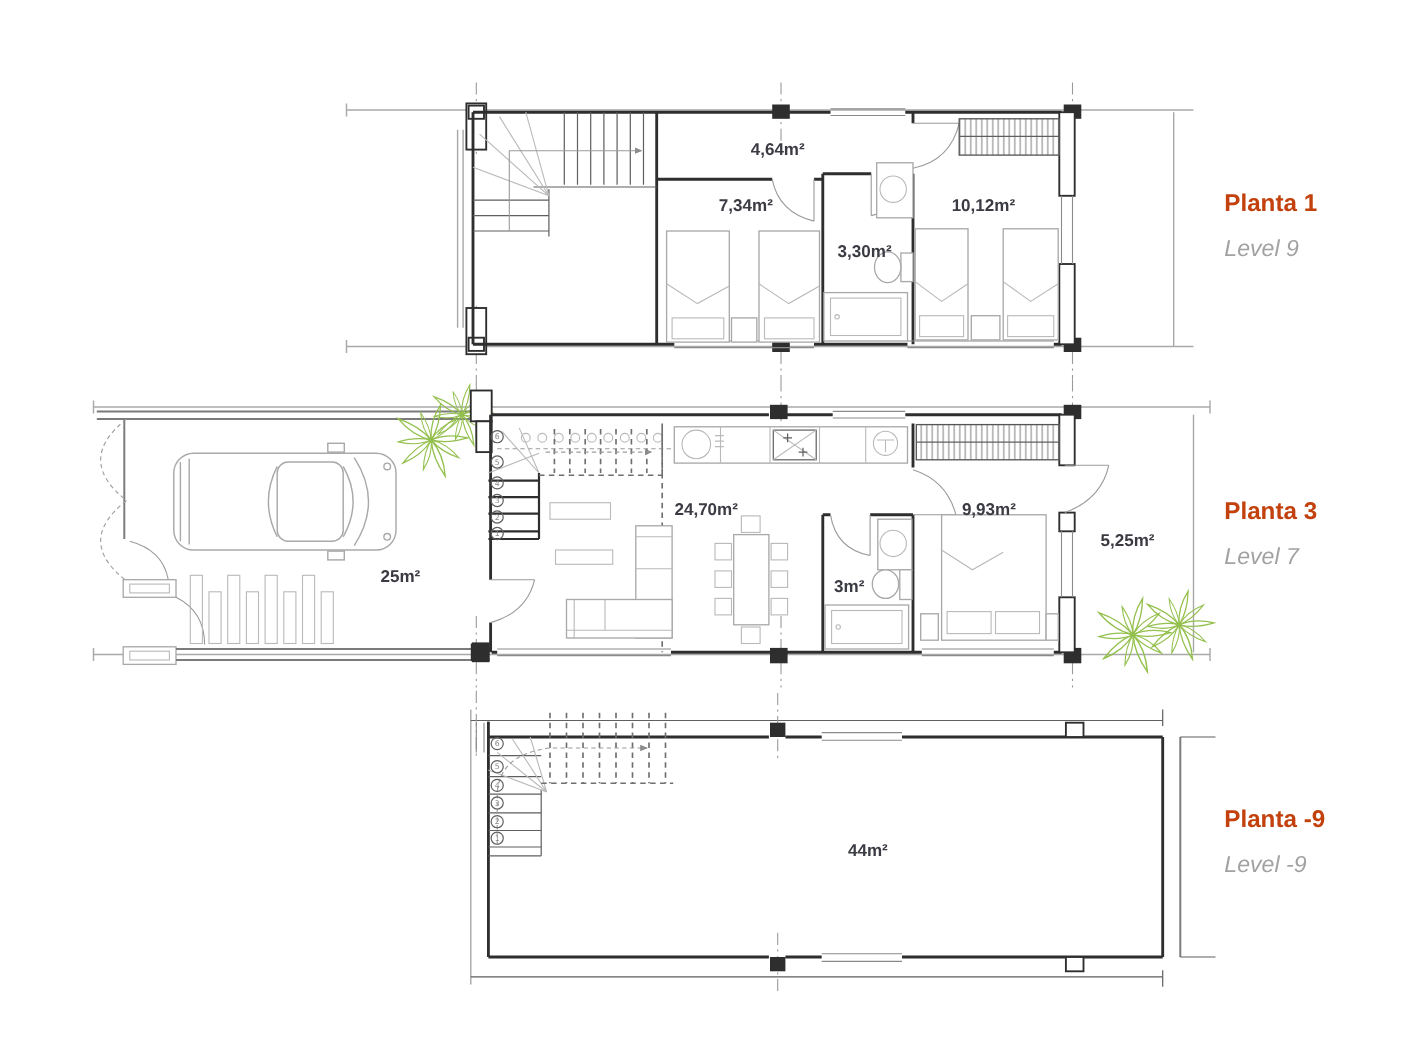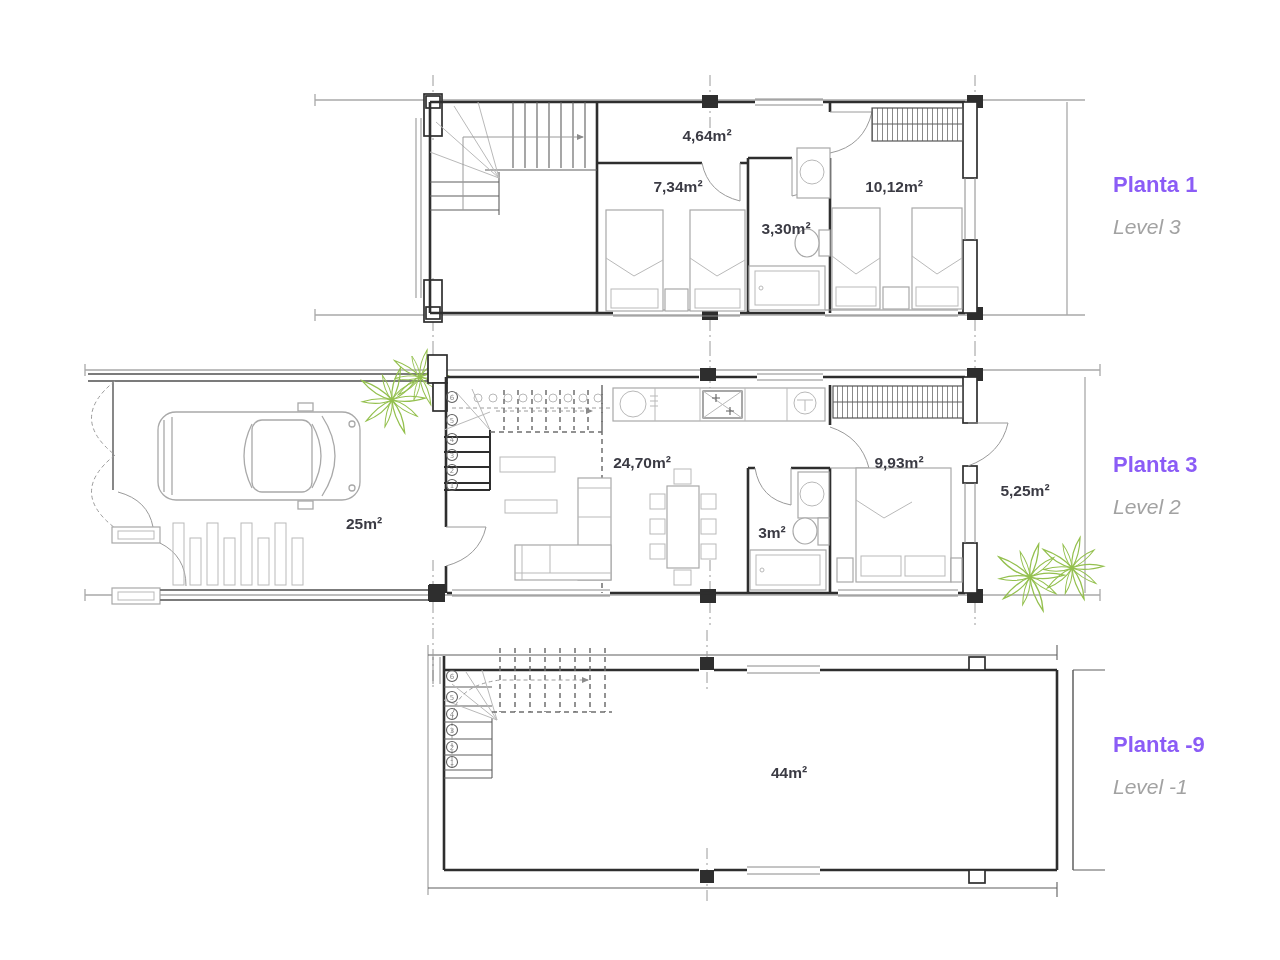--- a/index.html
+++ b/index.html
@@ -19,21 +19,21 @@
   .dash{stroke:#6f6f6f;stroke-width:1.5;stroke-dasharray:5 4;fill:none;}
   .dashlite{stroke:#9c9c9c;stroke-width:1;stroke-dasharray:4 3;fill:none;}
   .colsq{fill:#2e2e2e;stroke:none;}
   .colsqw{fill:#ffffff;stroke:#2e2e2e;stroke-width:1.7;}
   .door{stroke:#9a9a9a;stroke-width:1;fill:none;}
   .plant{stroke:#94c04e;stroke-width:1.3;fill:none;}
   .arealabel{font-family:"Liberation Sans",sans-serif;font-weight:700;font-size:15.5px;
              fill:#3b3b44;text-anchor:middle;}
   .stnum{font-family:"DejaVu Sans",sans-serif;font-size:7px;fill:#8a8a8a;text-anchor:middle;}
   
-  .ttl{position:absolute;left:1113px;font-weight:700;font-size:22px;color:#8b5cf6;}
+  .ttl{position:absolute;left:1113px;font-weight:700;font-size:22px;color:#c2410c;}
   .sub{position:absolute;left:1113px;font-style:italic;font-size:21px;color:#a2a2a2;}
 </style>
 </head>
 <body>
 
 <div class="canvas">
 
 <svg width="1280" height="960" viewBox="0 0 1280 960">
   <defs>
     <pattern id="hatchV" width="5" height="10" patternUnits="userSpaceOnUse">
@@ -368,21 +368,21 @@
         <text class="stnum" x="452" y="732.5">3</text>
         <text class="stnum" x="452" y="749.5">2</text>
         <text class="stnum" x="452" y="764.5">1</text>
       </g>
     </g>
     <text class="arealabel" x="789" y="778">44m²</text>
   </g>
 </svg>
 
 <div class="ttl" style="top:172px">Planta 1</div>
-<div class="sub" style="top:215px">Level 3</div>
+<div class="sub" style="top:215px">Level 9</div>
 
 <div class="ttl" style="top:452px">Planta 3</div>
-<div class="sub" style="top:495px">Level 2</div>
+<div class="sub" style="top:495px">Level 7</div>
 
 <div class="ttl" style="top:732px">Planta -9</div>
-<div class="sub" style="top:775px">Level -1</div>
+<div class="sub" style="top:775px">Level -9</div>
 
 </div>
 
 </body></html>

